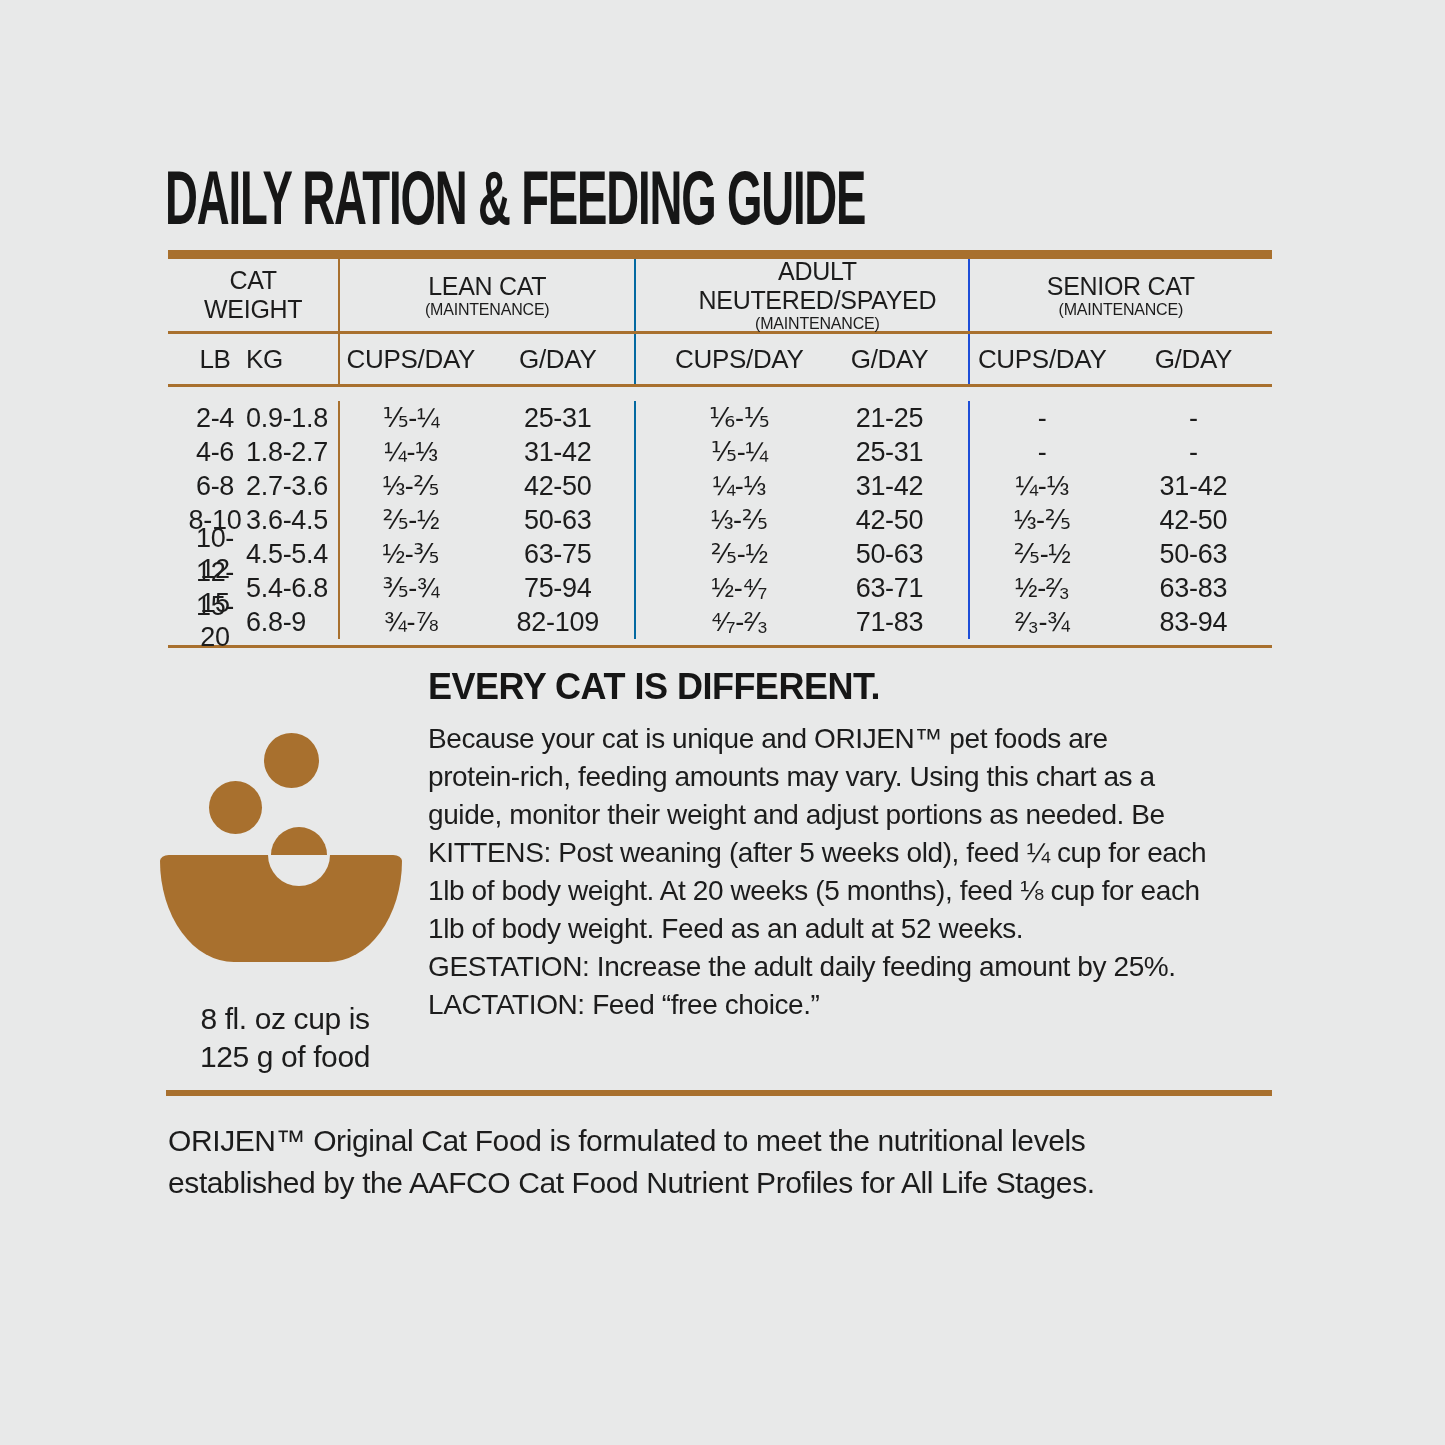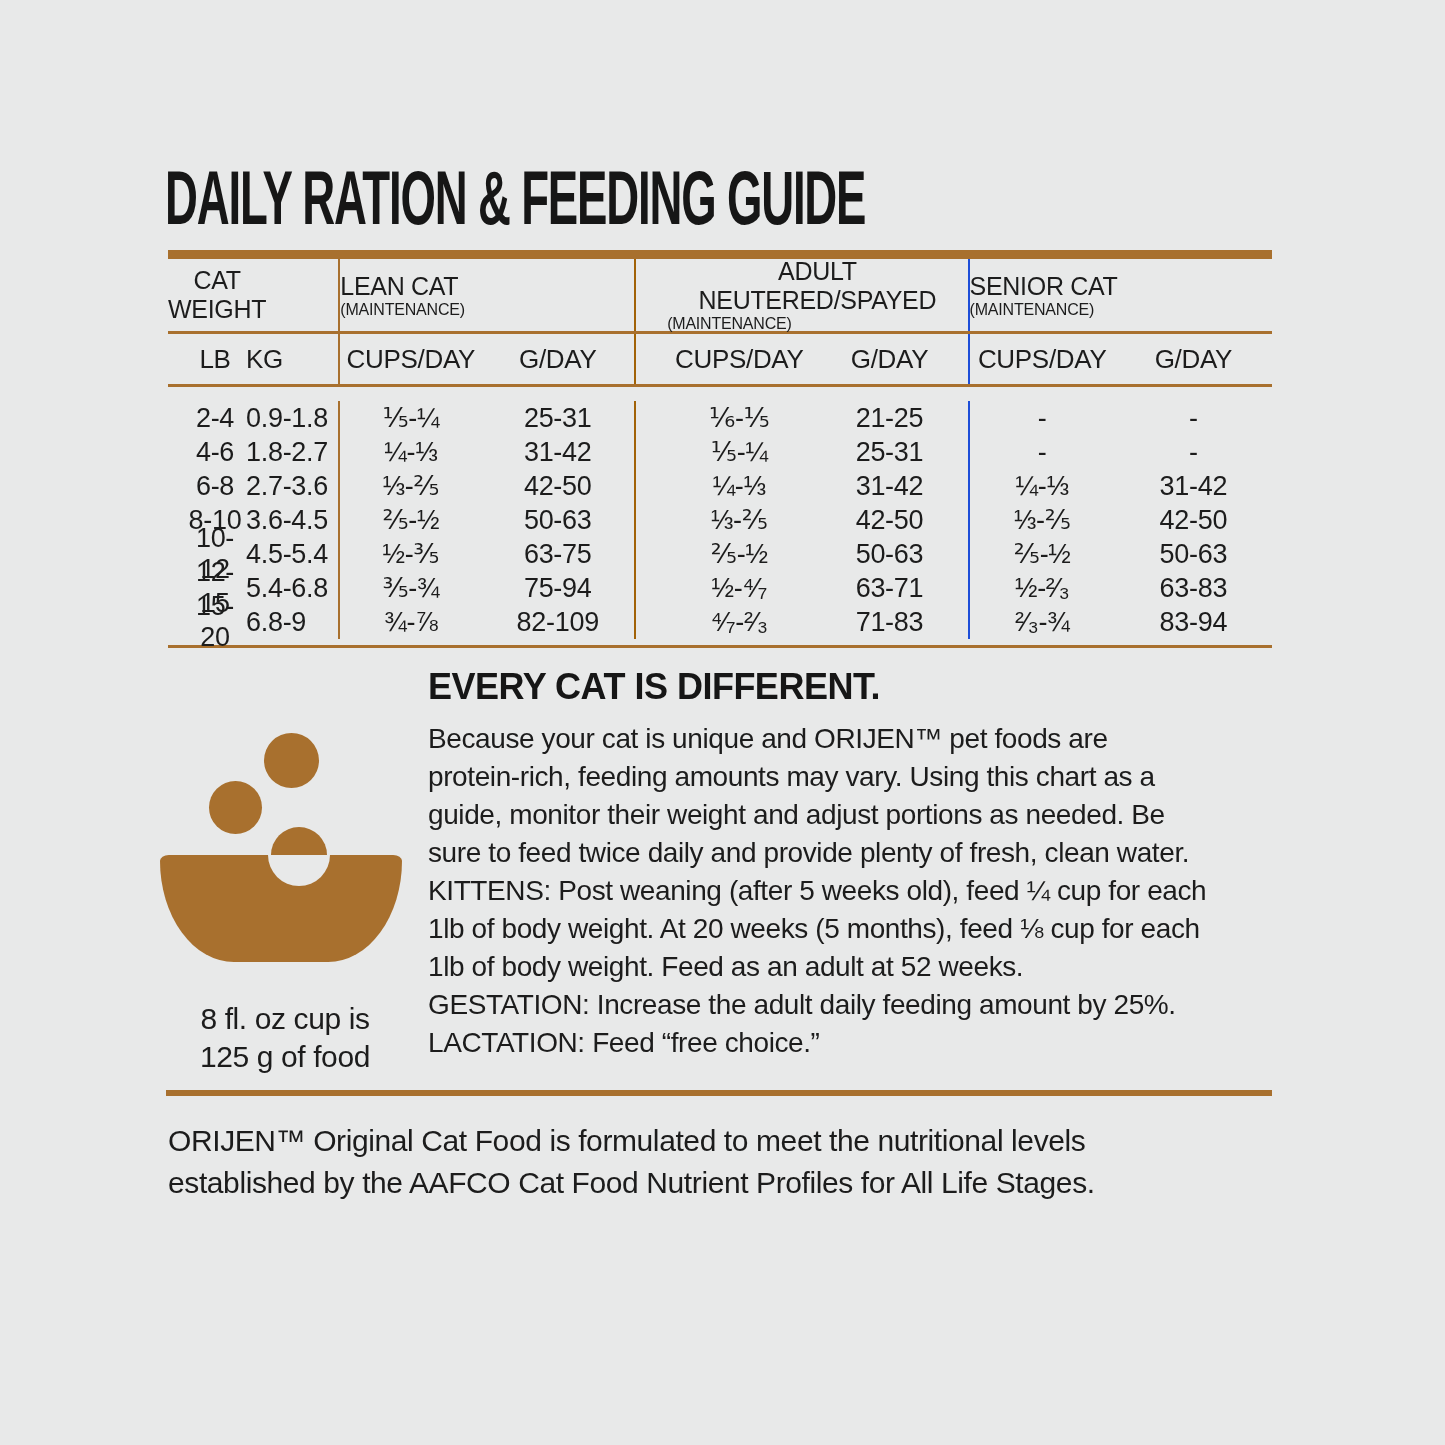--- a/index.html
+++ b/index.html
@@ -17,24 +17,24 @@
     color:#161616; line-height:1;
   }
   
   .ftable { position:absolute; left:168px; top:250px; width:1104px; }
   .bar-top { height:9px; background:#a8702e; }
   .hline { height:3px; background:#a8702e; }
   .trow { display:flex; }
   .gcell { box-sizing:border-box; }
   .g0 { width:178px; }
   .g1 { width:309px; border-left:2px solid #a8702e; }
-  .g2 { width:347px; border-left:2px solid #a16207;padding-left:31px; }
+  .g2 { width:347px; border-left:2px solid #0369a1;padding-left:31px; }
   .g3 { width:318px; border-left:2px solid #1d4ed8; }
   .head1 { height:72px; }
-  .head1 .gcell { display:flex; flex-direction:column; justify-content:center; align-items:flex-start; }
+  .head1 .gcell { display:flex; flex-direction:column; justify-content:center; align-items:center; }
   .gtitle { font-size:25px; font-weight:500; letter-spacing:-0.3px; text-align:center; line-height:29px; }
   .pre { white-space:pre-line; }
   .gsub { font-size:16px; font-weight:400; letter-spacing:-0.2px; text-align:center; line-height:18px; }
   .head2 { height:50px; }
   .head2 .gcell, .drow .gcell { display:flex; align-items:center; }
   .head2 { font-size:26px; font-weight:500; letter-spacing:-0.3px; }
   .cols .lb { width:78px; padding-left:16px; text-align:center; box-sizing:border-box; }
   .cols .kg { flex:1; text-align:left; }
   .cols .c1 { width:48%; text-align:center; }
   .cols .c2 { width:52%; text-align:center; }
@@ -251,21 +251,20 @@
       </div>
 
     <div class="hline"></div>
   </div>
 
   <div class="info-heading">EVERY CAT IS DIFFERENT.</div>
   <div class="info-paragraph" id="info-lines">
       <div class="pline">Because your cat is unique and ORIJEN™ pet foods are</div>
       <div class="pline">protein-rich, feeding amounts may vary. Using this chart as a</div>
       <div class="pline">guide, monitor their weight and adjust portions as needed. Be</div>
-      <div class="pline">sure to feed twice daily and provide plenty of fresh, clean water.</div>
       <div class="pline">KITTENS: Post weaning (after 5 weeks old), feed ¼ cup for each</div>
       <div class="pline">1lb of body weight. At 20 weeks (5 months), feed ⅛ cup for each</div>
       <div class="pline">1lb of body weight. Feed as an adult at 52 weeks.</div>
       <div class="pline">GESTATION: Increase the adult daily feeding amount by 25%.</div>
       <div class="pline">LACTATION: Feed “free choice.”</div>
     </div>
 
   <div class="bowl-wrap">
     <div class="kibble k1"></div>
     <div class="kibble k2"></div>

